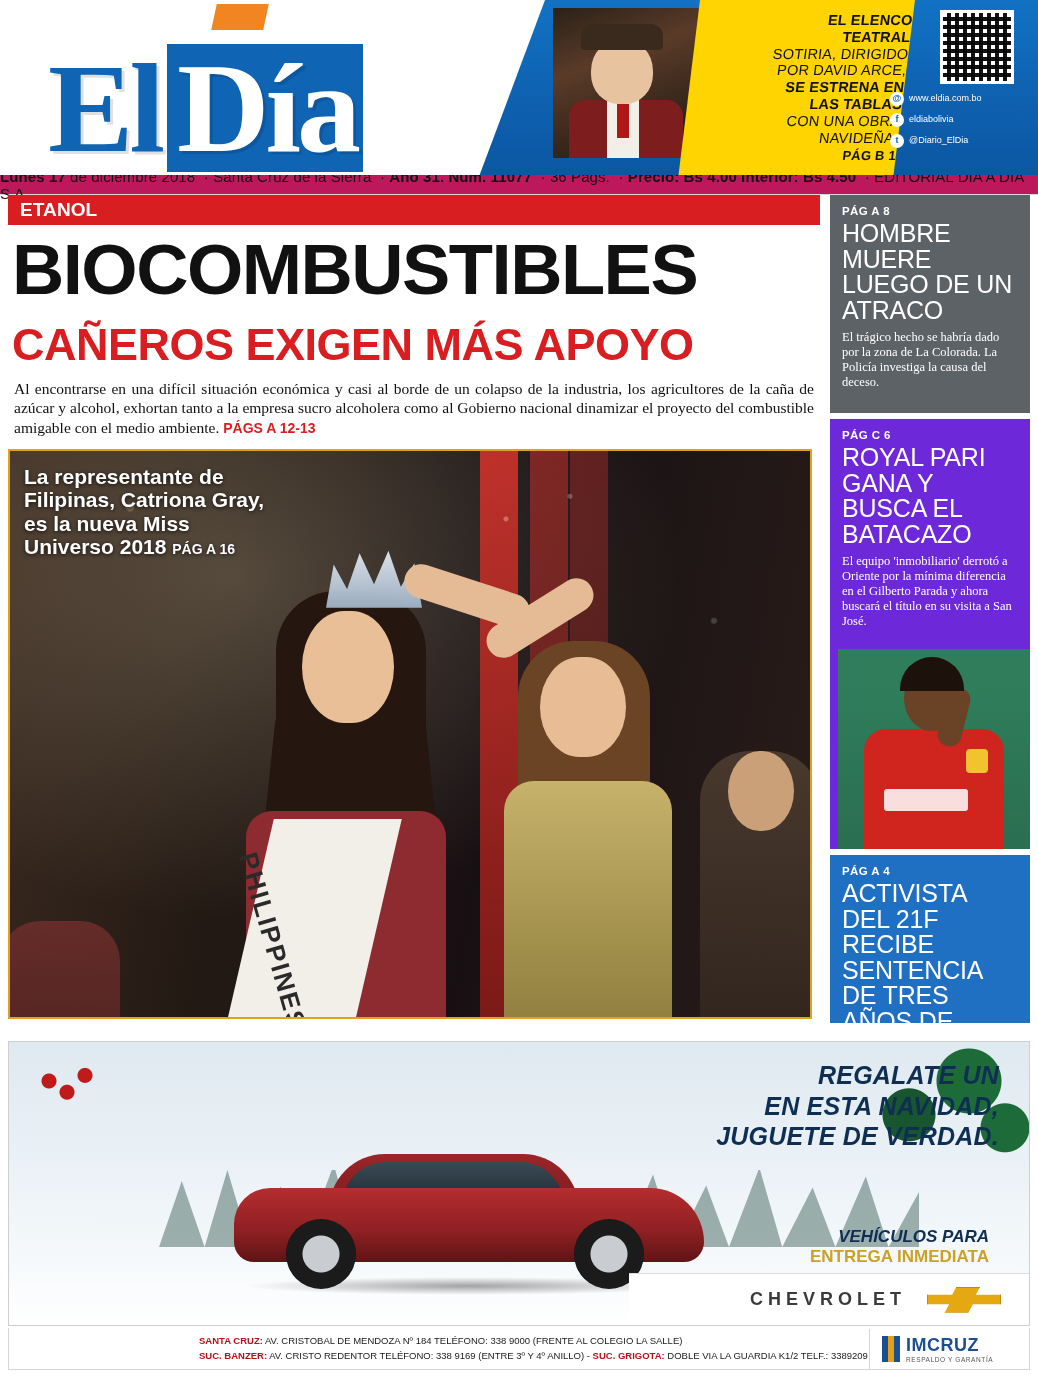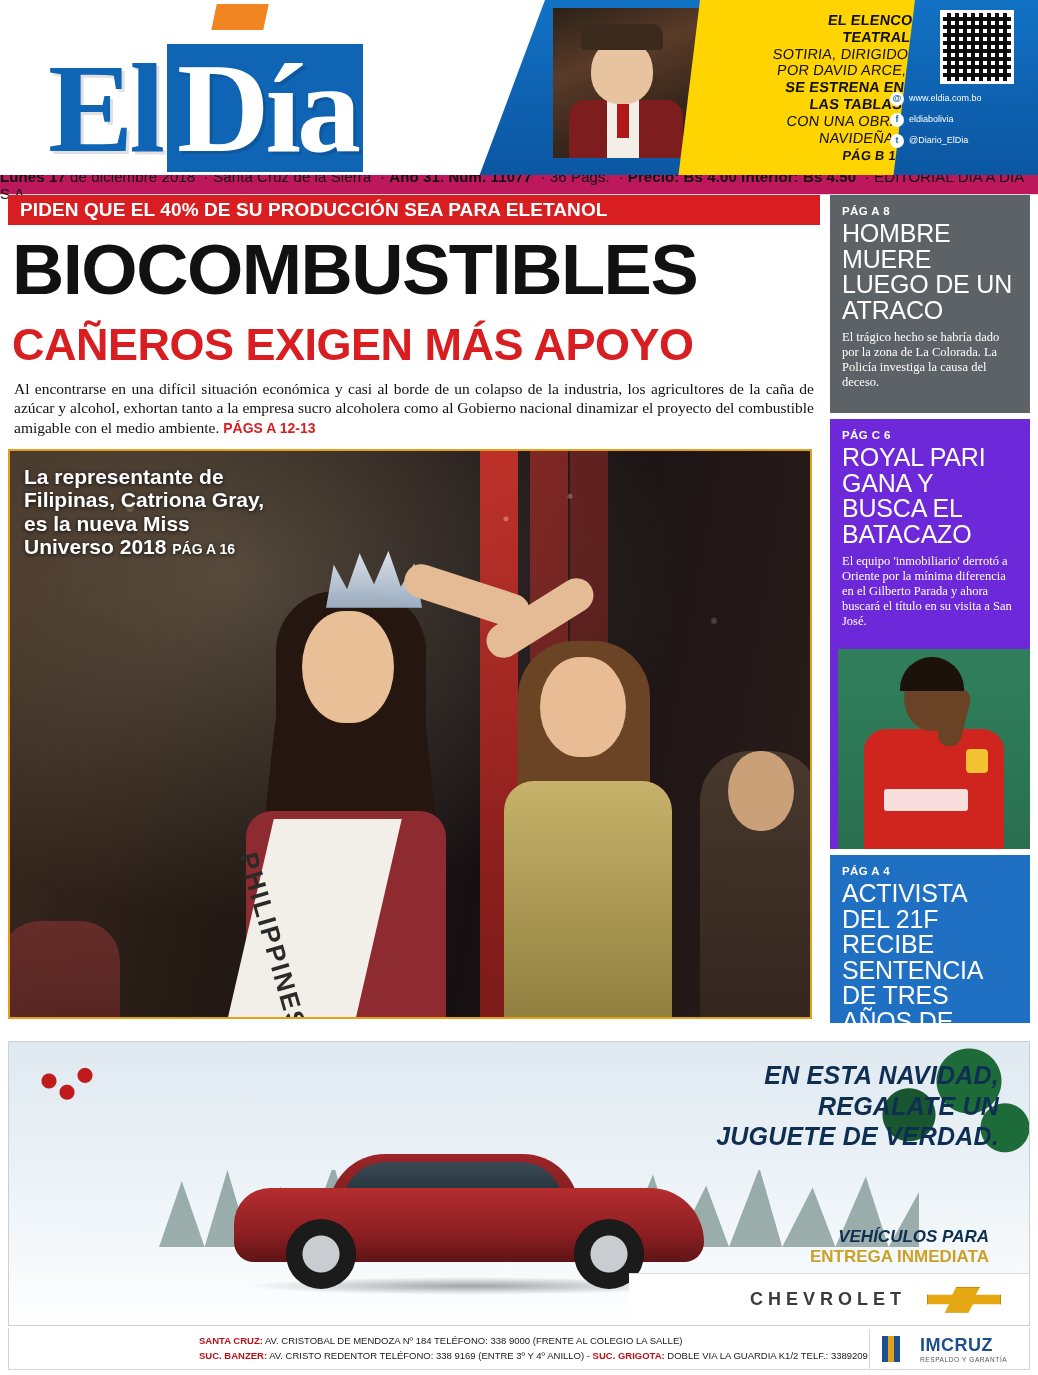--- a/index.html
+++ b/index.html
@@ -365,21 +365,21 @@
 
   
   .footer {
     position:absolute; left:8px; top:1328px; width:1022px; height:42px;
     background:#fff; border:1px solid #d5d5d5; border-top:none;
     display:flex; align-items:center;
   }
   .footer-text { flex:1; padding-left:190px; font-size:9.5px; line-height:1.5; color:#1a1a1a; }
   .footer-text .lbl { color:#b8111a; font-weight:bold; }
   .imcruz {
-    width:160px; height:40px; display:flex; align-items:center; gap:20px;
+    width:160px; height:40px; display:flex; align-items:center; gap:6px;
     border-left:1px solid #d5d5d5; padding-left:12px;
   }
   .imcruz .bars { width:18px; height:26px; background:
       linear-gradient(90deg,#1c4f8f 0 6px, #e3a01a 6px 12px, #1c4f8f 12px 18px); }
   .imcruz .txt .a { font-size:18px; font-weight:bold; color:#1c4f8f; letter-spacing:0.5px;}
   .imcruz .txt .b { font-size:6.5px; color:#555; letter-spacing:0.6px; }
 </style>
 </head>
 <body>
 
@@ -437,21 +437,20 @@
   &nbsp;·&nbsp;<span>36 Págs.</span>
   &nbsp;·&nbsp;<b>Precio: Bs 4.00 Interior: Bs 4.50</b>
   &nbsp;·&nbsp;<span>EDITORIAL DÍA A DÍA S.A.</span></span>
 </div>
 
 <div class="content">
 
   <div class="left-col">
 
     <div class="red-banner">
-      <span>PIDEN QUE EL 40% DE SU PRODUCCIÓN SEA PARA EL </span>
         <span class="hl">ETANOL</span>
     </div>
 
     <div class="headline">BIOCOMBUSTIBLES</div>
     <div class="subheadline">CAÑEROS EXIGEN MÁS APOYO</div>
 
     <div class="lede">
       <span>Al encontrarse en una difícil situación económica y casi al borde de un colapso de la industria, los agricultores de la caña de azúcar y alcohol, exhortan tanto a la empresa sucro alcoholera como al Gobierno nacional dinamizar el proyecto del combustible amigable con el medio ambiente. </span><span class="ref">PÁGS A 12-13</span>
     </div>
 
@@ -521,22 +520,22 @@
 </div>
 
 <div class="ad">
   <div class="snow-hills"></div>
   <div class="trees"></div>
   <div class="holly-l"></div>
   <div class="berries-l"></div>
   <div class="holly-r"></div>
 
   <div class="ad-head">
+    <div>REGALATE UN</div>
     <div>EN ESTA NAVIDAD,</div>
-    <div>REGALATE UN</div>
     <div>JUGUETE DE VERDAD.</div>
   </div>
 
   <div class="car">
     <div class="car-shadow"></div>
     <div class="car-roof"></div>
     <div class="car-glass"></div>
     <div class="car-body"></div>
     <div class="wheel w1"></div>
     <div class="wheel w2"></div>

